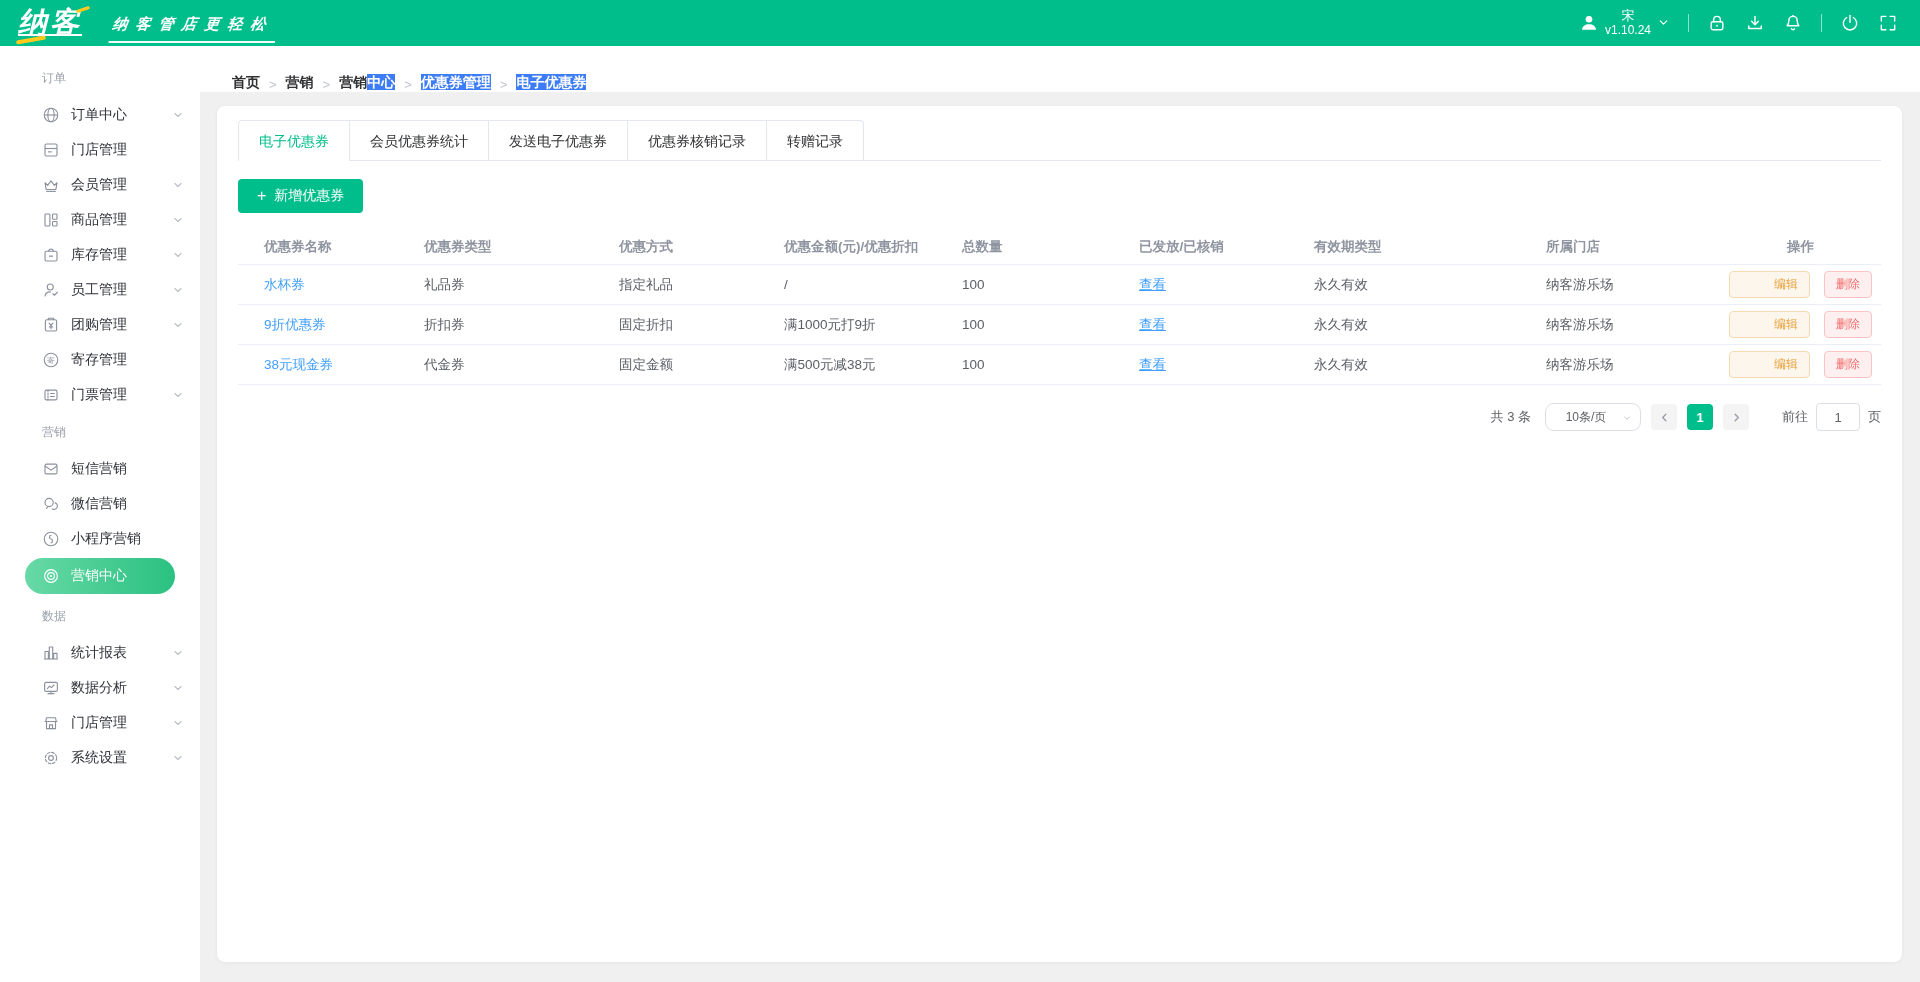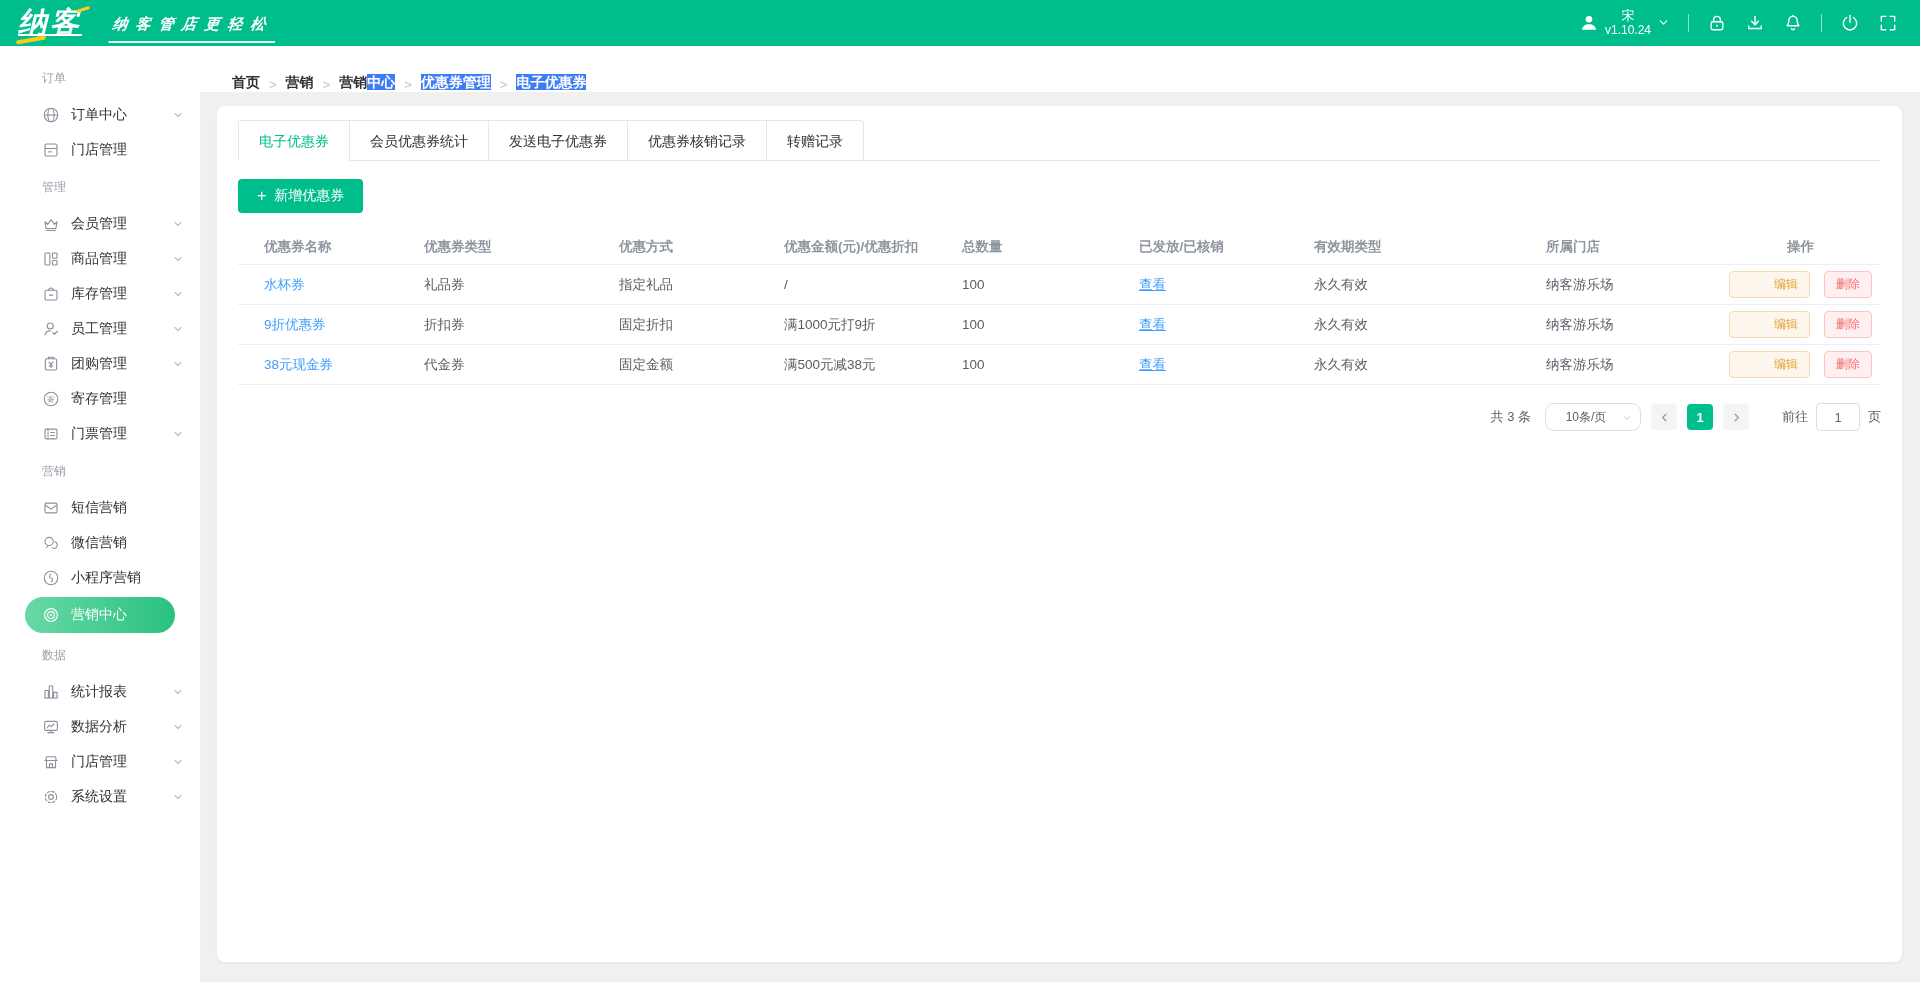--- a/index.html
+++ b/index.html
@@ -151,21 +151,20 @@
       <span class="mi">
           <svg viewBox="0 0 24 24" fill="none" stroke="currentColor" stroke-width="1.5">
             <rect x="4" y="4" width="16" height="16" rx="2"></rect>
             <path d="M4 10h16"></path>
             <path d="M8 14.5h5"></path>
           </svg>
         </span>
       <span>门店管理</span>
     </div>
 
-    <div class="section-label">管理</div>
     <div class="side-item">
       <span class="mi">
           <svg viewBox="0 0 24 24" fill="none" stroke="currentColor" stroke-width="1.5" stroke-linejoin="round">
             <path d="M4 9l3.5 3.5L12 6.5l4.5 6L20 9l-1.5 9h-13z"></path>
             <path d="M5.5 20.5h13"></path>
           </svg>
         </span>
       <span>会员管理</span>
       <svg class="chev" viewBox="0 0 24 24" fill="none" stroke="currentColor" stroke-width="2.2" stroke-linecap="round" stroke-linejoin="round">
           <path d="M6 9l6 6 6-6"></path>

